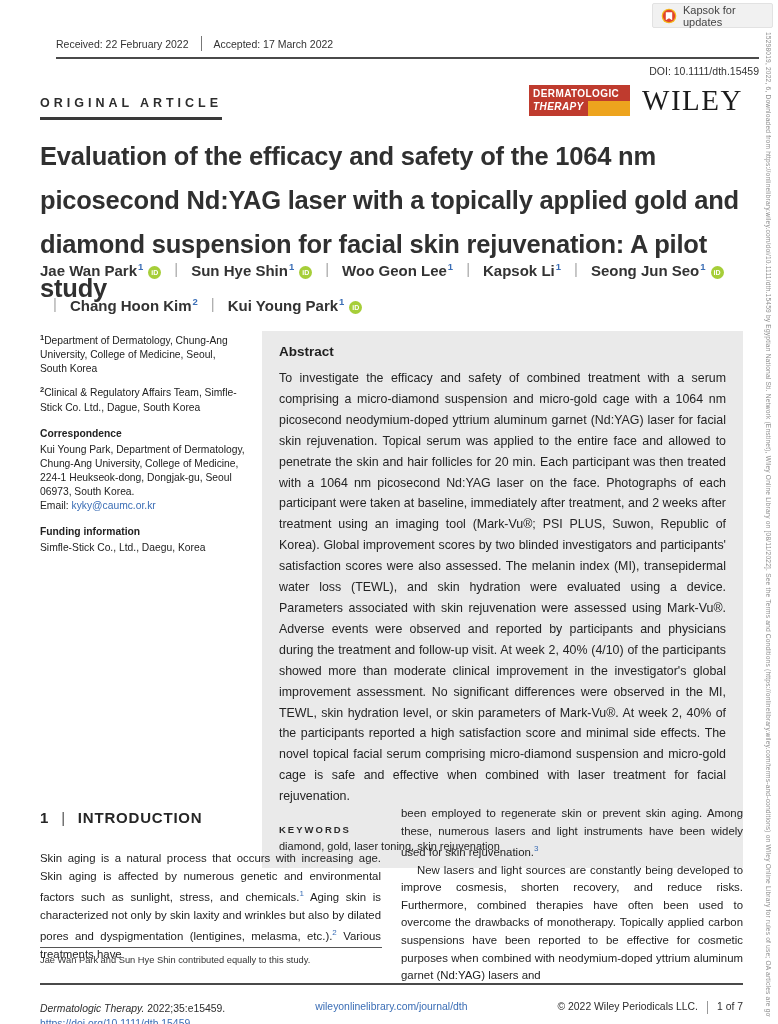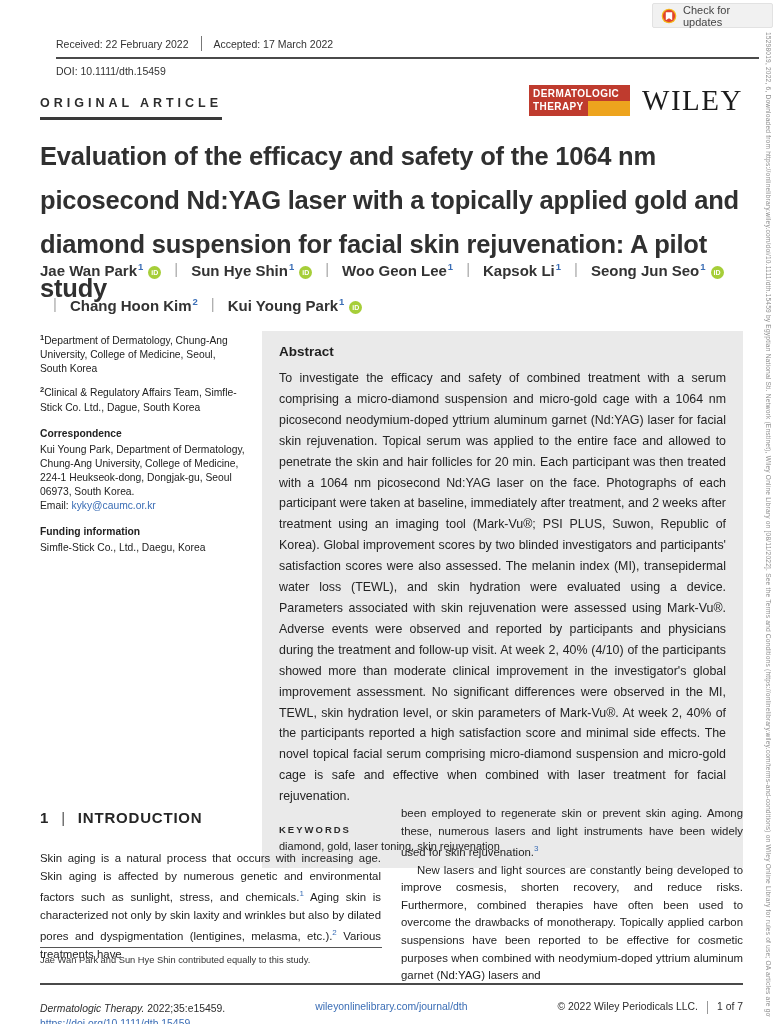--- a/index.html
+++ b/index.html
@@ -21,31 +21,31 @@
   .side-strip {
     position:absolute; top:32px; left:758px; height:985px; width:14px;
     writing-mode:vertical-rl; font-size:6.6px; color:#8f8f8f;
     letter-spacing:0.2px; overflow:hidden; white-space:nowrap;
   }
   
   .header { position:absolute; left:56px; top:36px; width:703px; }
   .recv-row { display:flex; align-items:center; font-size:10.5px; color:#333; }
   .vdiv { border-left:1px solid #777; height:15px; margin:0 12px; }
   .head-rule { border-bottom:2px solid #4a4a4a; margin-top:6px; }
-  .doi-line { font-size:10.5px; color:#333; margin-top:6px; }
+  .doi-line { font-size:10.5px; color:#333; margin-top:6px;text-align:right; }
   
   .tier2 { position:absolute; left:40px; top:84px; width:703px; display:flex; justify-content:space-between; align-items:flex-start; }
   .orig-article {
     margin-top:12px; font-size:12.5px; font-weight:bold; letter-spacing:4px;
     color:#2d2d2d; border-bottom:3px solid #3a3a3a; padding-bottom:7px;
   }
   .logos { display:flex; align-items:center; gap:12px; }
   .journal-badge { width:101px; line-height:1; }
   .jb-top { background:#bf3b2e; color:#fff; font-size:10px; font-weight:bold; letter-spacing:0.4px; padding:4px 3px 2px 4px; }
-  .jb-bottom { display:flex; height:15px; }
+  .jb-bottom { display:flex; height:15px;font-style:italic; }
   .jb-therapy { background:#bf3b2e; color:#fff; font-size:10px; font-weight:bold; letter-spacing:0.4px; padding:1px 4px 3px 4px; }
   .jb-gold { flex:1; background:#eda41e; }
   .wiley { font-family:"Liberation Serif", serif; font-size:29px; letter-spacing:1.5px; color:#1c1c1c; }
   
   .title {
     position:absolute; left:40px; top:134px; width:702px;
     font-size:25.5px; line-height:44px; font-weight:bold; color:#303030; letter-spacing:-0.2px;
   }
   
   .authors {
@@ -101,21 +101,21 @@
 <body>
 
 <div class="page">
 
   <div class="check-btn">
     <svg viewBox="0 0 24 24">
       <circle cx="12" cy="12" r="11" fill="#f5b81c"></circle>
       <circle cx="12" cy="12" r="9.2" fill="#e1432d"></circle>
       <path d="M7.2 6.5h9.6v11.8l-4.8-2.9-4.8 2.9z" fill="#ffffff"></path>
     </svg>
-    <span>Check for updates</span>
+    <span>Kapsok for updates</span>
   </div>
 
   <div class="side-strip">15298019, 2022, 6, Downloaded from https://onlinelibrary.wiley.com/doi/10.1111/dth.15459 by Egyptian National Sti. Network (Enstinet), Wiley Online Library on [08/11/2022]. See the Terms and Conditions (https://onlinelibrary.wiley.com/terms-and-conditions) on Wiley Online Library for rules of use; OA articles are governed by the applicable Creative Commons License</div>
 
   <div class="header">
     <div class="recv-row">
       <span>Received: 22 February 2022</span>
       <span class="vdiv"></span>
       <span>Accepted: 17 March 2022</span>
     </div>

